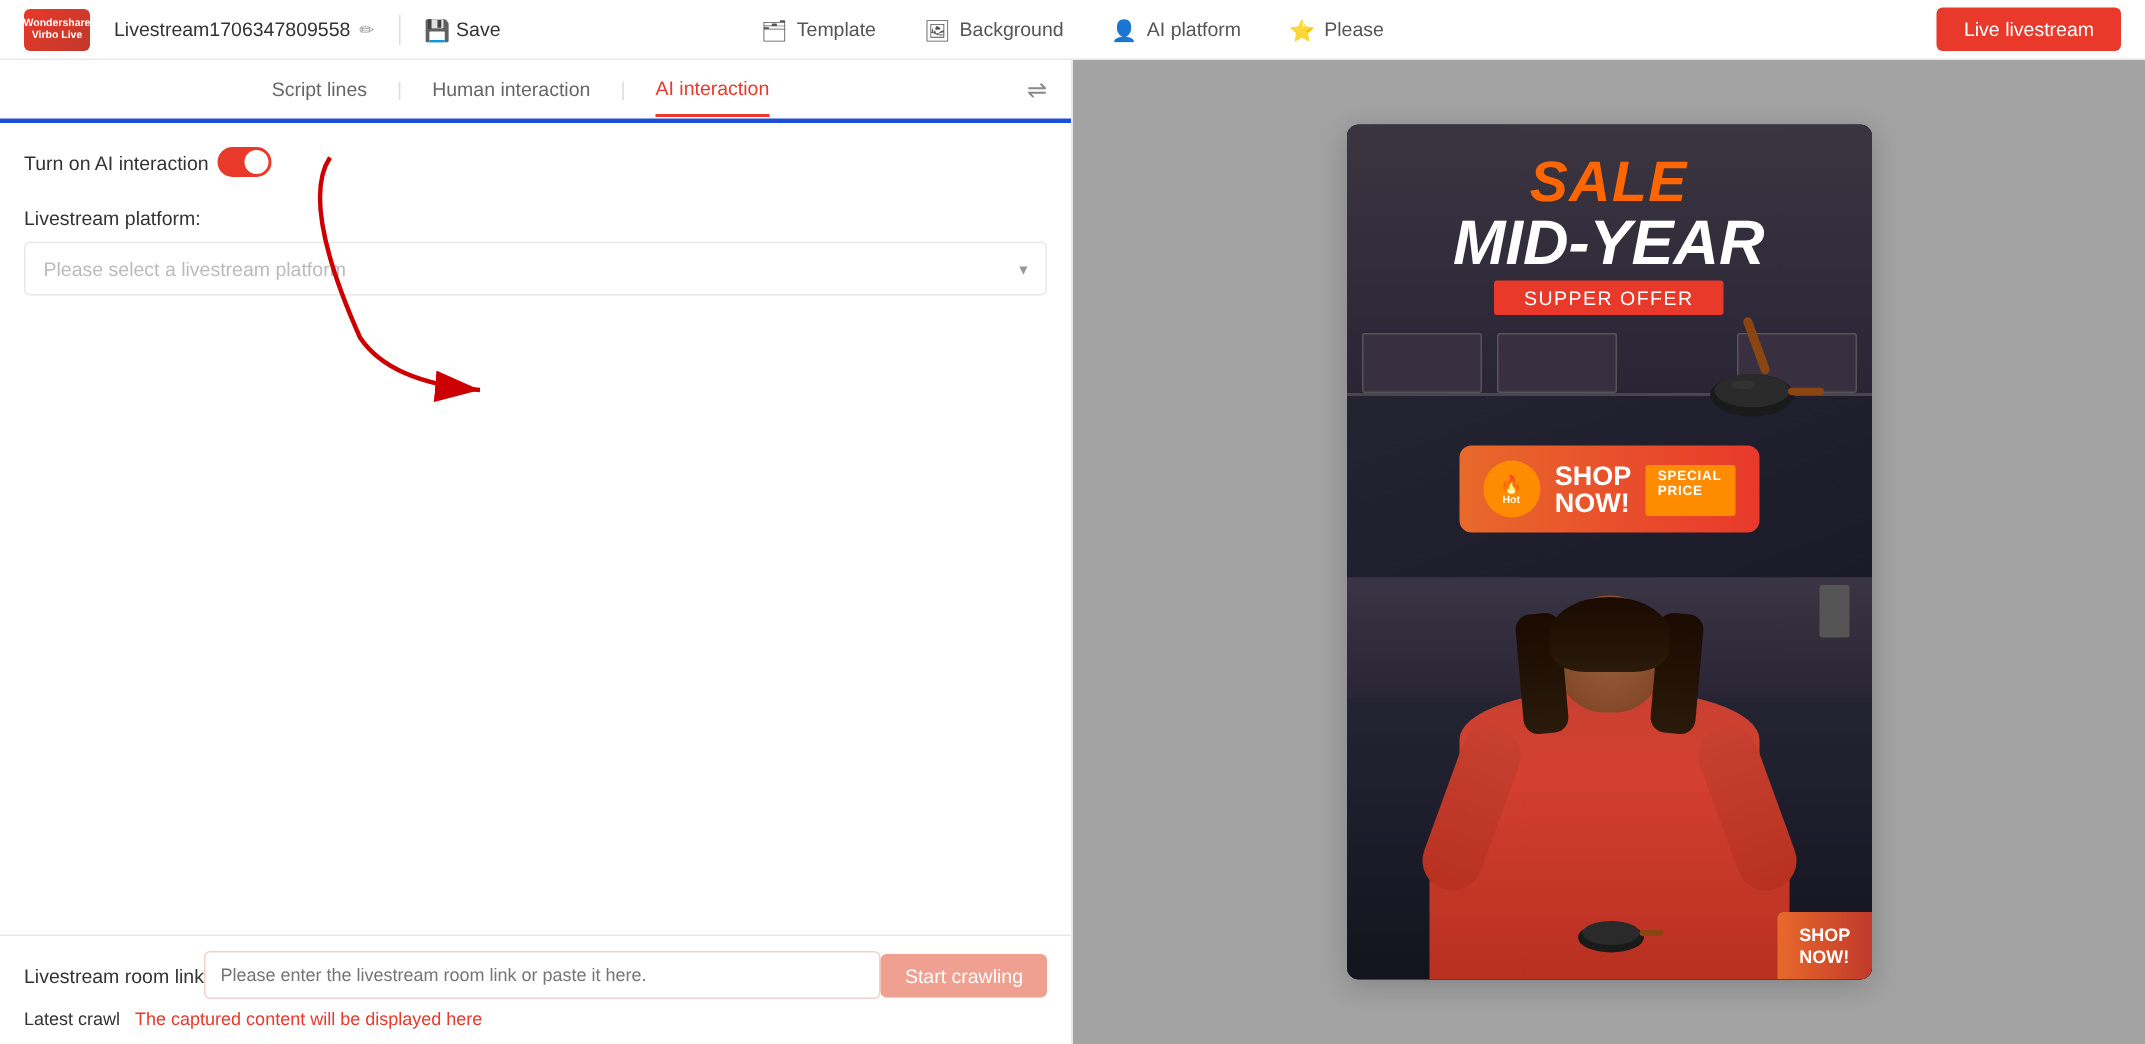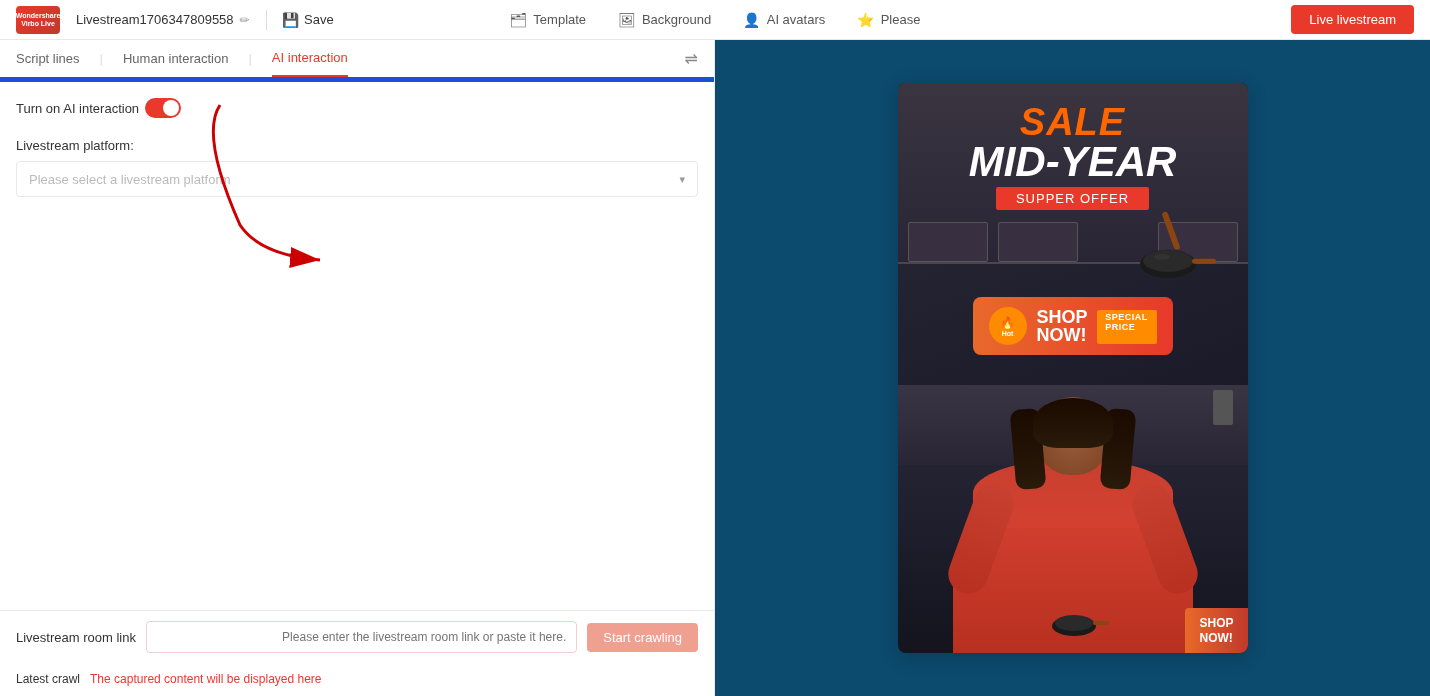--- a/index.html
+++ b/index.html
@@ -101,23 +101,24 @@
       display: flex;
       flex-direction: column;
       position: relative;
     }
 
     
     .tabs-bar {
       display: flex;
       align-items: center;
       padding: 0 16px;
-      border-bottom: 5px solid #1d4ed8;
+      border-bottom: 3px solid #1d4ed8;
       height: 42px;
       position: relative;
+      justify-content: center;
     }
     .tab-item {
       font-size: 13px;
       color: #666;
       cursor: pointer;
       padding: 10px 0;
       margin-right: 20px;
     }
     .tab-item.active {
       color: #e8392b;
@@ -217,39 +218,38 @@
 
     
     .bottom-bar {
       border-top: 1px solid #e8e8e8;
       padding: 10px 16px;
       background: #fff;
     }
     .bottom-row {
       display: flex;
       align-items: center;
-      gap: 10px;
-      margin-bottom: 19px;
+      gap: 0;
+      margin-bottom: 6px;
     }
     .bottom-label {
       font-size: 13px;
       color: #333;
       white-space: nowrap;
     }
     .room-link-input {
       flex: 1;
       height: 32px;
       border: 1px solid #f0d0cc;
       border-radius: 4px;
       padding: 0 10px;
       font-size: 12px;
       color: #bbb;
       outline: none;
       background: #fff;
-      text-align: right;
     }
     .start-crawl-btn {
       background: #f0a090;
       color: white;
       border: none;
       border-radius: 4px;
       padding: 7px 16px;
       font-size: 13px;
       cursor: pointer;
       white-space: nowrap;
@@ -264,21 +264,21 @@
       color: #333;
     }
     .crawl-value {
       font-size: 12px;
       color: #e8392b;
     }
 
     
     .right-panel {
       flex: 1;
-      background: #0c4a6e;
+      background: #a3a3a3;
       display: flex;
       align-items: center;
       justify-content: center;
     }
 
     
     .preview-card {
       width: 350px;
       height: 570px;
       border-radius: 8px;
@@ -461,21 +461,21 @@
     <div class="nav-item">
       <span style="font-size:14px;">🗂</span>
       <span>Template</span>
     </div>
     <div class="nav-item">
       <span style="font-size:14px;">🖼</span>
       <span>Background</span>
     </div>
     <div class="nav-item">
       <span style="font-size:14px;">👤</span>
-      <span>AI avatars</span>
+      <span>AI platform</span>
     </div>
     <div class="nav-item">
       <span style="font-size:14px;">⭐</span>
       <span>Please</span>
     </div>
   </nav>
 
   <button class="start-btn">Live livestream</button>
 </header>
 

